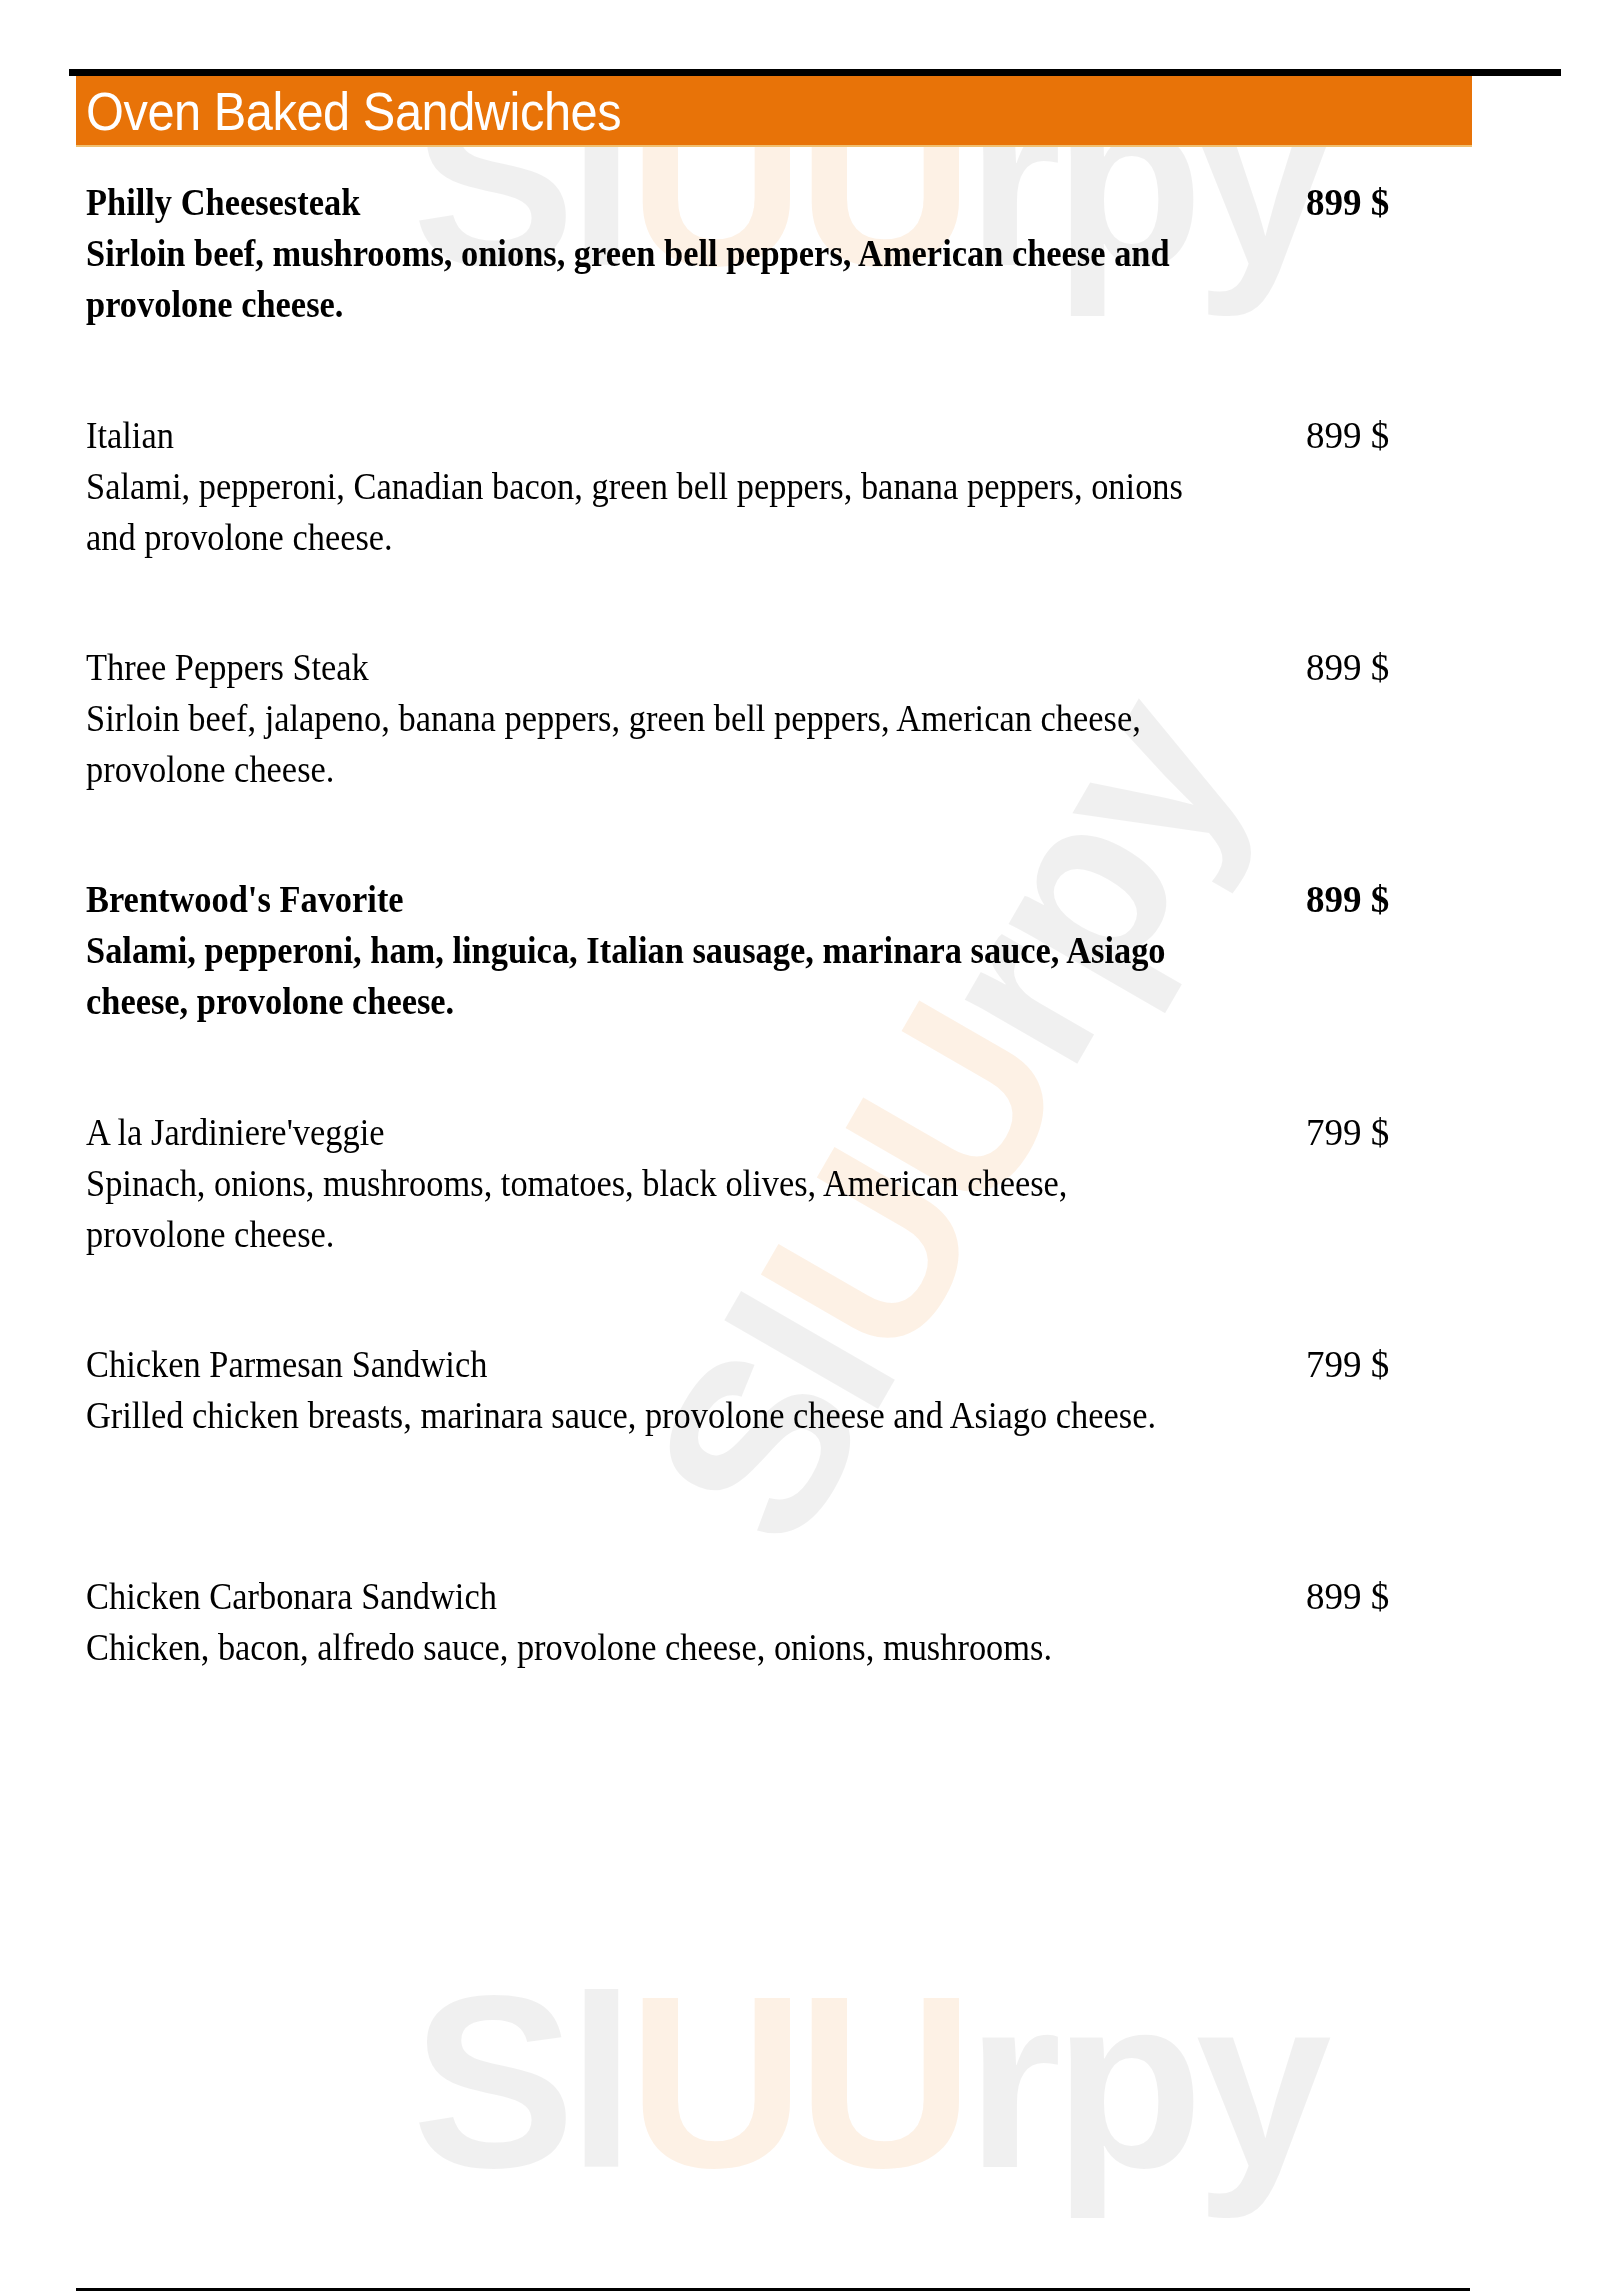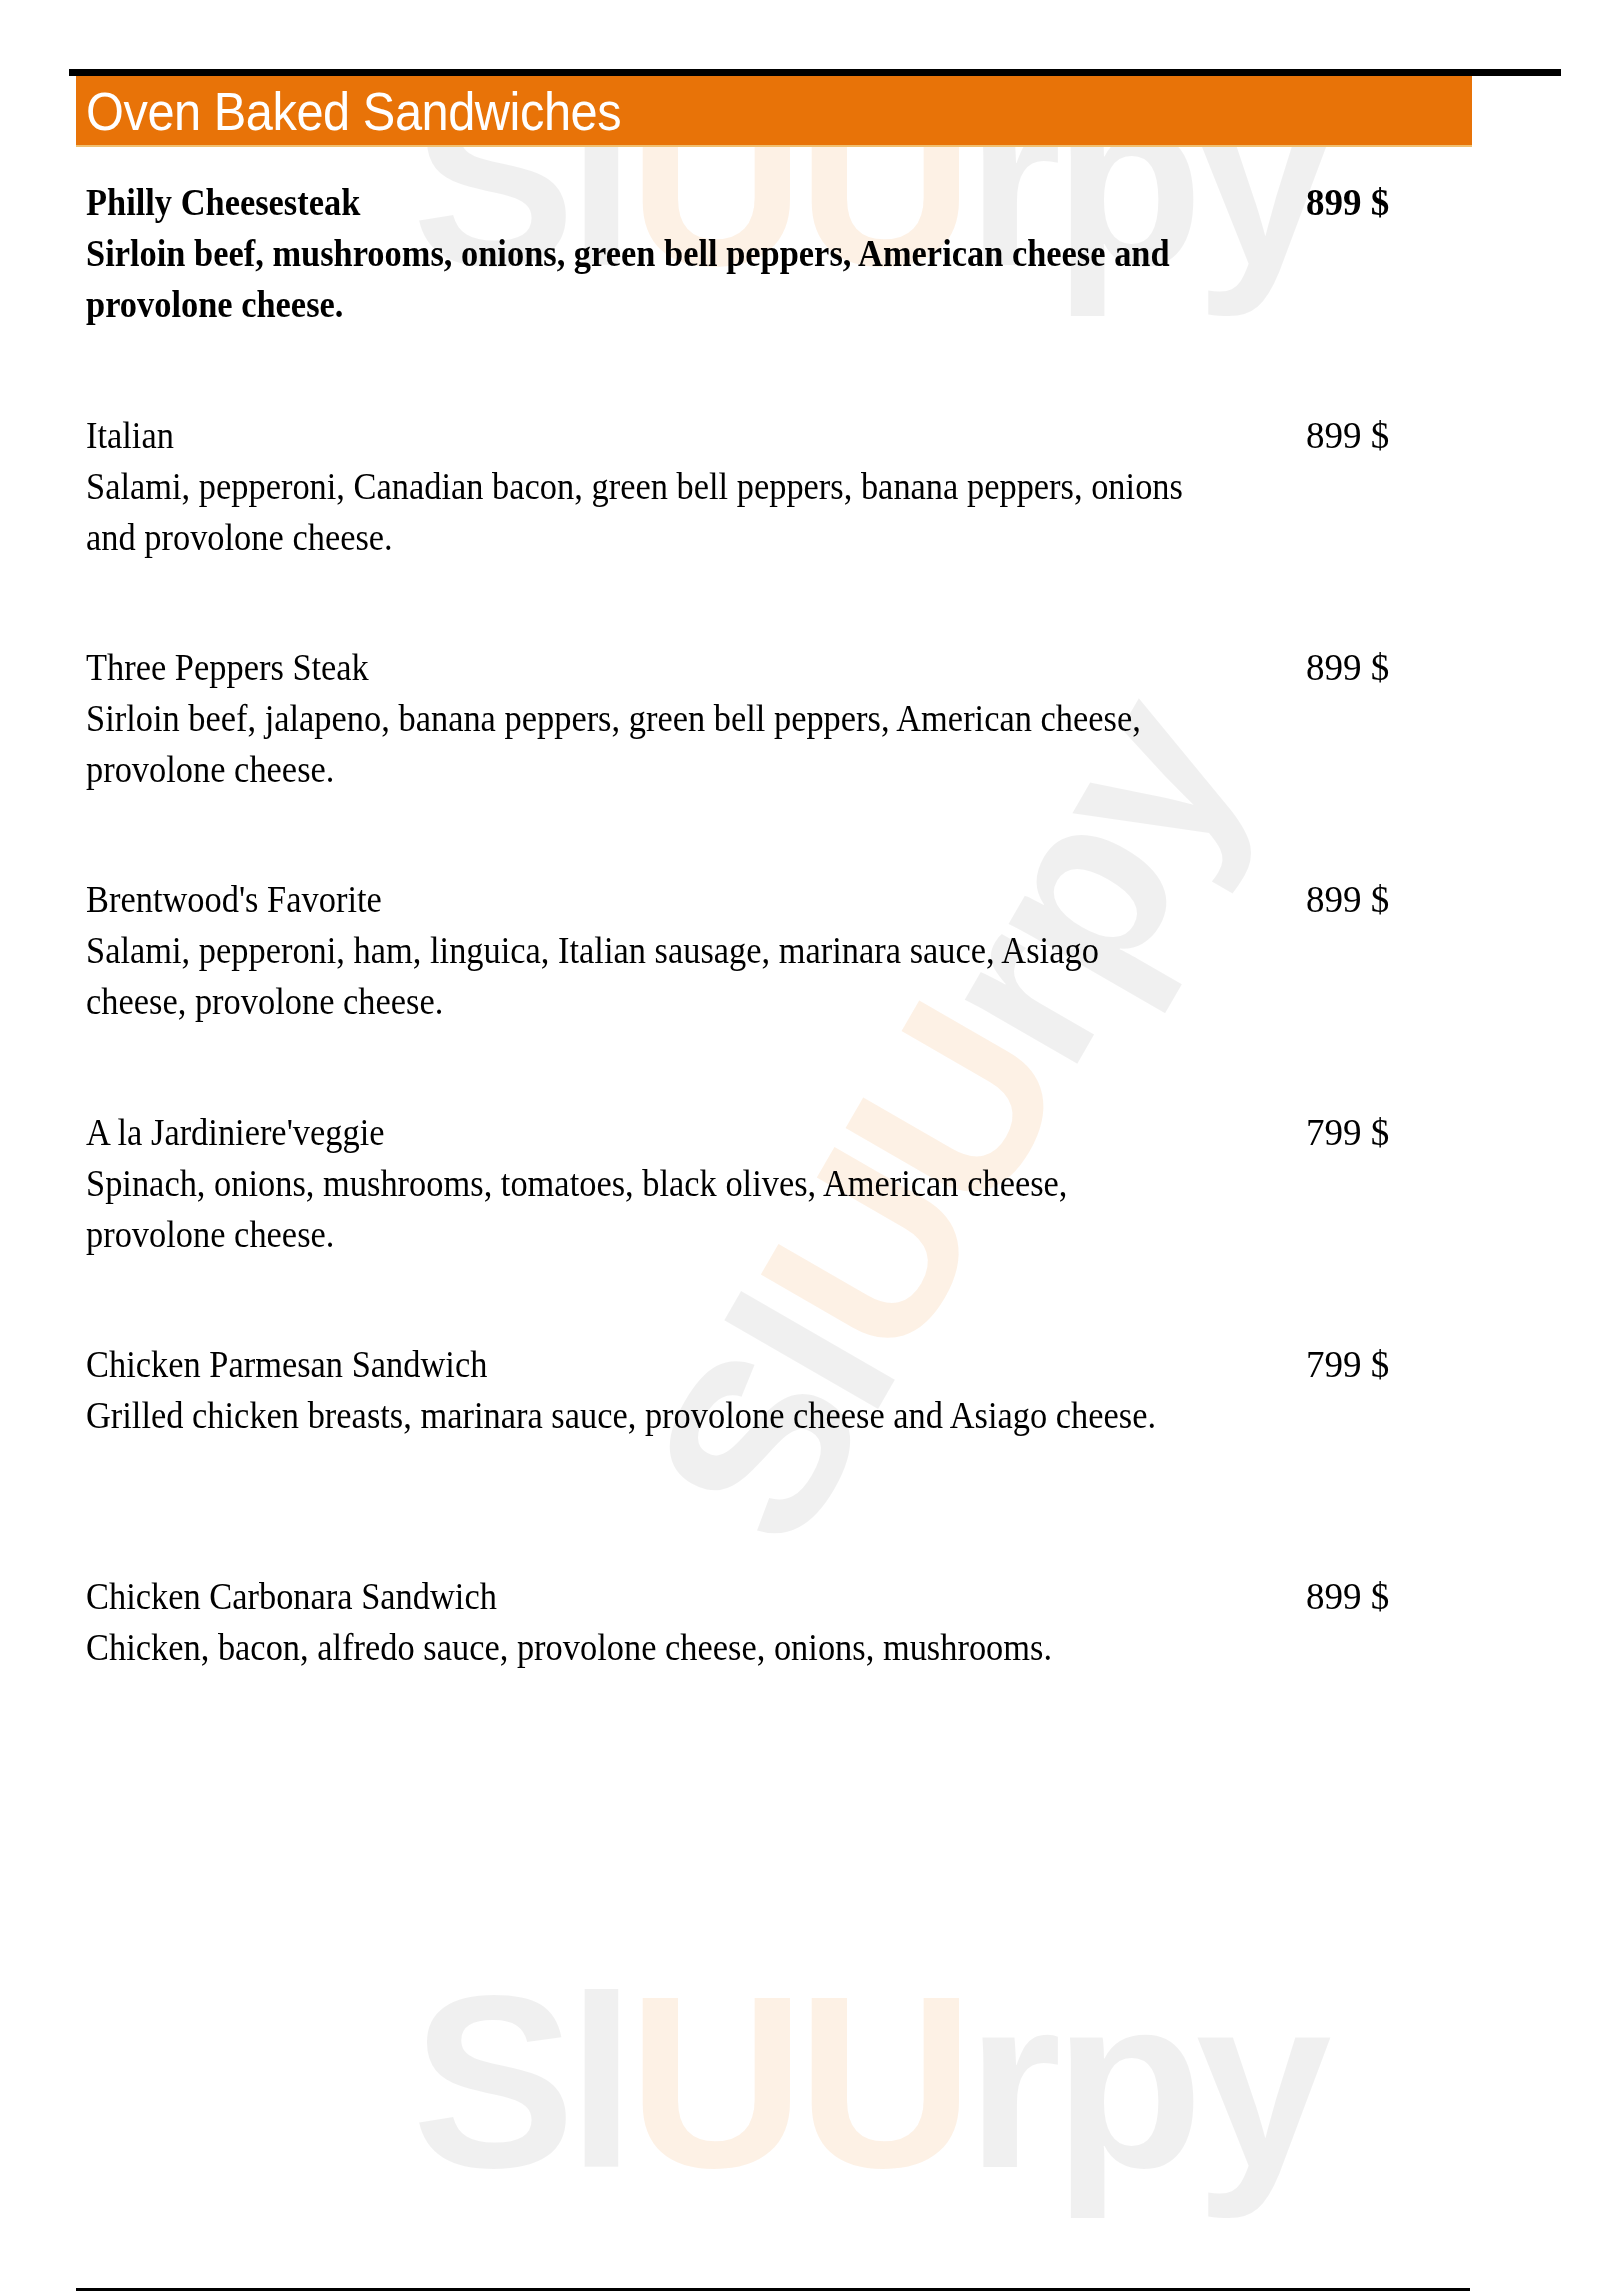--- a/index.html
+++ b/index.html
@@ -39,21 +39,21 @@
   <div class="item-desc">Salami, pepperoni, Canadian bacon, green bell peppers, banana peppers, onions and provolone cheese.</div>
   <div class="item-price">899 $</div>
 </div>
 
 <div class="item" style="top:642px;">
   <div class="item-name">Three Peppers Steak</div>
   <div class="item-desc">Sirloin beef, jalapeno, banana peppers, green bell peppers, American cheese, provolone cheese.</div>
   <div class="item-price">899 $</div>
 </div>
 
-<div class="item" style="top:874px;">
+<div class="item" style="top:874px;font-weight:bold;">
   <div class="item-name">Brentwood's Favorite</div>
   <div class="item-desc">Salami, pepperoni, ham, linguica, Italian sausage, marinara sauce, Asiago cheese, provolone cheese.</div>
   <div class="item-price">899 $</div>
 </div>
 
 <div class="item" style="top:1107px;">
   <div class="item-name">A la Jardiniere'veggie</div>
   <div class="item-desc">Spinach, onions, mushrooms, tomatoes, black olives, American cheese, provolone cheese.</div>
   <div class="item-price">799 $</div>
 </div>

